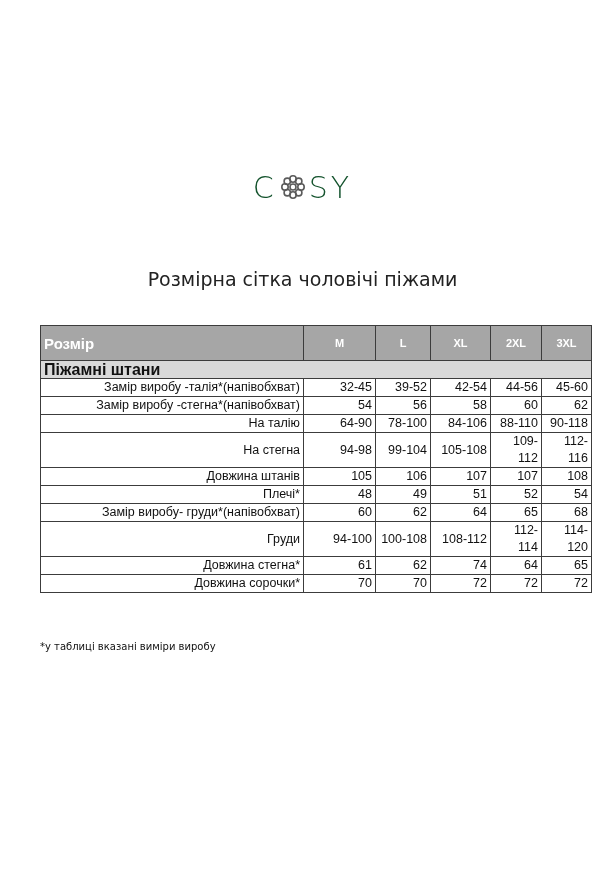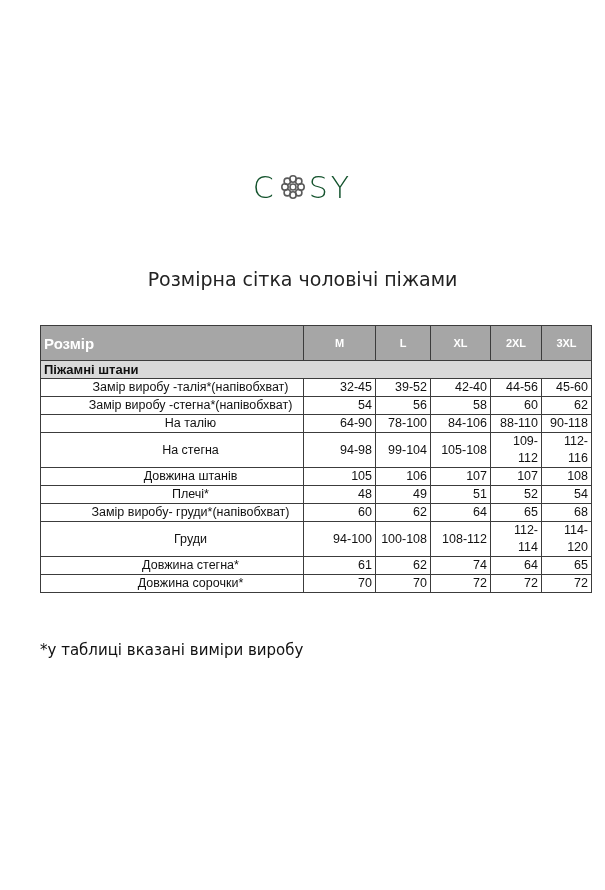--- a/index.html
+++ b/index.html
@@ -8,25 +8,25 @@
   .logo { position:absolute; top:170px; left:0; width:605px; text-align:center;
           font-family:"DejaVu Sans", sans-serif; font-size:30px; letter-spacing:3px; color:#14532d; font-weight:300; }
   .logo .flower { display:inline-block; width:28px; height:28px; vertical-align:-3px; margin:0 2px; }
   .title { position:absolute; top:262px; left:0; width:605px; text-align:center;
            font-family:"DejaVu Sans", sans-serif; font-size:19px; color:#222;margin-top:6px; }
   table { position:absolute; top:325px; left:40px; border-collapse:collapse; font-size:12.5px; }
   td, th { border:1px solid #3c3c3c; padding:0 3px; height:17px; line-height:17px; }
   th { background:#a6a6a6; color:#fff; font-weight:bold; height:34px; }
   th.head-label { text-align:left; font-size:15px; }
   th.size { text-align:center; font-size:11px; }
-  tr.section td { background:#d9d9d9; font-weight:bold; font-size:13px; height:17px; border-left:1px solid #3c3c3c; border-right:1px solid #3c3c3c; }
-  td.label { width:219px; text-align:center;padding-left:40px; }
+  tr.section td { background:#d9d9d9; font-weight:bold; font-size:16px; height:17px; border-left:1px solid #3c3c3c; border-right:1px solid #3c3c3c; }
+  td.label { width:219px; text-align:right;padding-left:40px; }
   td.val { text-align:right; }
   .c1 { width:65px; } .c2 { width:48px; } .c3 { width:53px; } .c4 { width:44px; } .c5 { width:43px; }
-  .footnote { position:absolute; top:641px; left:40px; font-family:"DejaVu Sans", sans-serif; font-size:15px; color:#111; }
+  .footnote { position:absolute; top:641px; left:40px; font-family:"DejaVu Sans", sans-serif; font-size:10px; color:#111; }
 </style>
 </head>
 <body>
 
 <div class="logo">
   <span>C</span><span class="flower"><svg viewBox="0 0 28 28" width="28" height="28" fill="none" stroke="#5a5a5a" stroke-width="1.6">
       <circle cx="14" cy="14" r="3"></circle>
       <circle cx="14" cy="6" r="3.2"></circle>
         <circle cx="14" cy="22" r="3.2"></circle>
       <circle cx="6" cy="14" r="3.2"></circle>
@@ -52,21 +52,21 @@
     </tr>
   </thead>
   <tbody>
     <tr class="section">
       <td colspan="6">Піжамні штани</td>
     </tr>
     <tr>
       <td class="label">Замір виробу -талія*(напівобхват)</td>
       <td class="val">32-45</td>
       <td class="val">39-52</td>
-      <td class="val">42-40</td>
+      <td class="val">42-54</td>
       <td class="val">44-56</td>
       <td class="val">45-60</td>
     </tr>
     <tr>
       <td class="label">Замір виробу -стегна*(напівобхват)</td>
       <td class="val">54</td>
       <td class="val">56</td>
       <td class="val">58</td>
       <td class="val">60</td>
       <td class="val">62</td>

